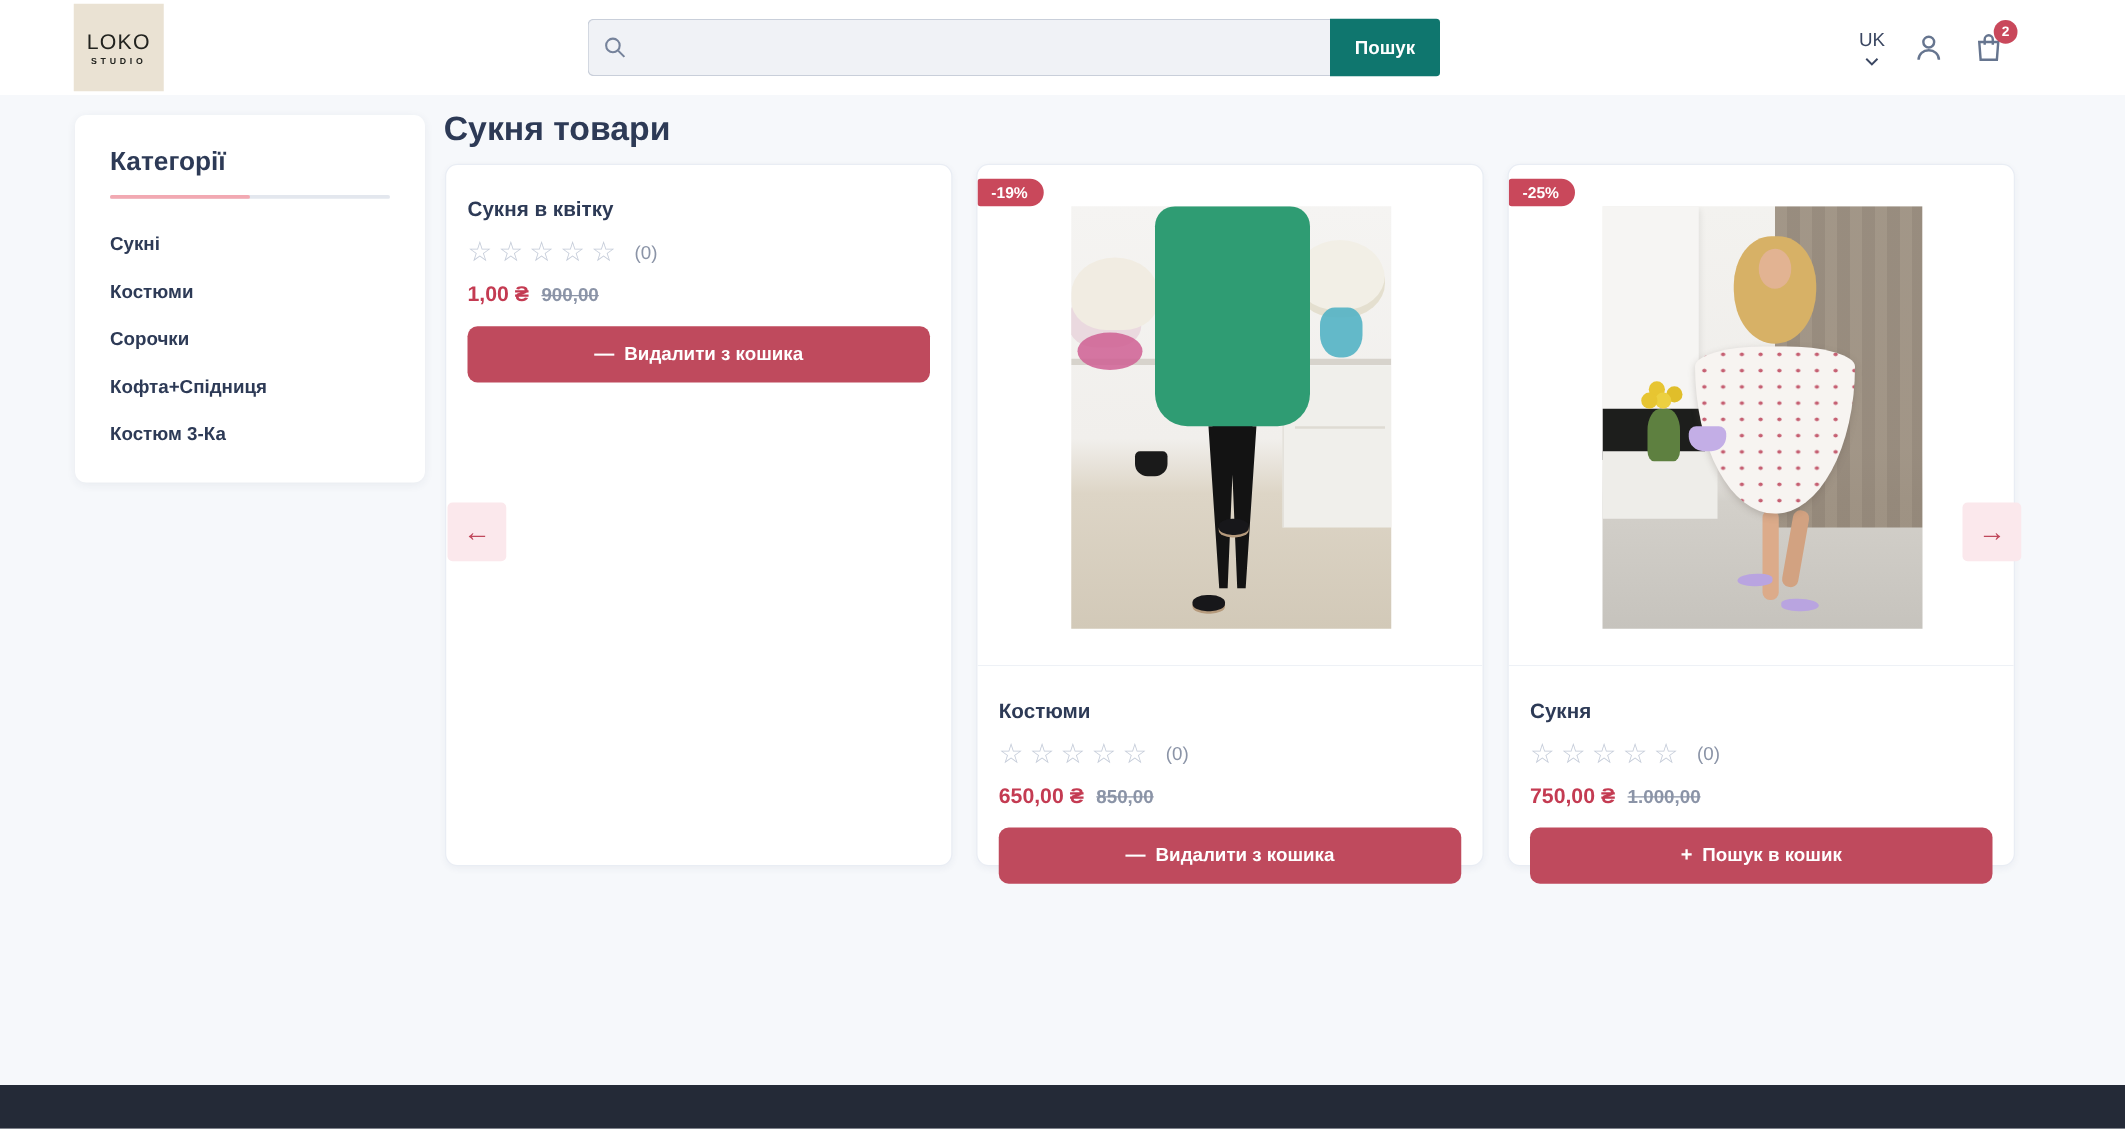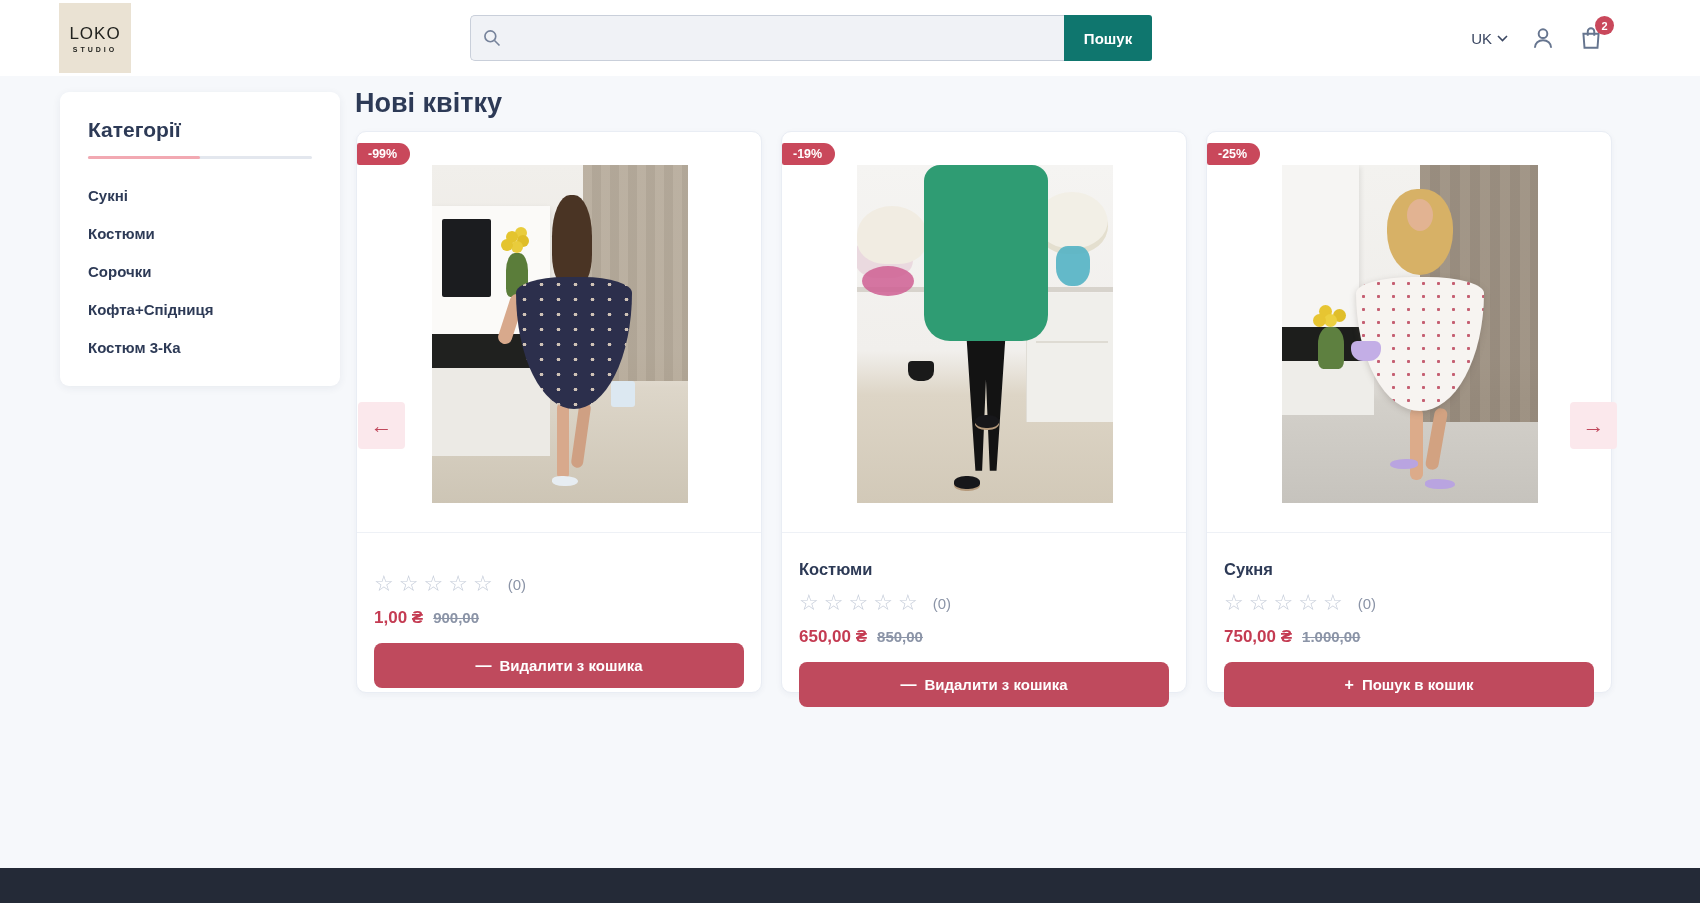--- a/index.html
+++ b/index.html
@@ -18,21 +18,21 @@
   .logo .l1 { font-size:17px; font-weight:normal; color:#22231f; letter-spacing:1px; }
   .logo .l2 { font-size:7px; font-weight:bold; color:#22231f; letter-spacing:3px; margin-top:2px; }
   .search-wrap { position:absolute; left:470px; top:15px; height:46px; display:flex; }
   .search-input { width:594px; height:46px; background:#f0f2f6; border:1px solid #c9cfda;
                   border-right:none; border-radius:5px 0 0 5px; padding:0 14px 0 40px;
                   font-size:15px; color:#3b4762; outline:none; }
   .search-icon { position:absolute; left:12px; top:13px; width:20px; height:20px; }
   .search-btn { width:88px; height:46px; background:#0f766e; color:#fff; font-weight:bold;
                 font-size:15px; border:none; border-radius:0 3px 3px 0; cursor:pointer; }
   .header-right { position:absolute; right:96px; top:0; height:76px; display:flex; align-items:center; gap:22px; }
-  .lang { display:flex; align-items:center; gap:5px; font-size:15px; color:#3b4762; cursor:pointer; }
+  .lang { display:flex; align-items:center; gap:5px; font-size:15px; color:#3b4762; cursor:pointer;flex-direction:column; }
   .icon-btn { width:26px; height:26px; position:relative; cursor:pointer; }
   .cart-badge { position:absolute; top:-9px; right:-10px; min-width:19px; height:19px; border-radius:50%;
                 background:#c9485b; color:#fff; font-size:11px; font-weight:bold;
                 display:flex; align-items:center; justify-content:center; }
   
   .sidebar { position:absolute; left:60px; top:92px; width:280px; background:#fff; border-radius:9px;
              box-shadow:0 2px 8px rgba(40,55,90,.07); padding:26px 28px 30px 28px; }
   .sidebar h2 { font-size:21px; font-weight:bold; color:#2d3a56; }
   .side-divider { margin-top:14px; height:3px; width:100%; background:#e3e7ee; border-radius:2px; position:relative; }
   .side-divider::before { content:""; position:absolute; left:0; top:0; height:3px; width:50%; background:#f2a9b2; border-radius:2px; }
@@ -177,45 +177,27 @@
   <div class="side-divider"></div>
   <ul class="side-list">
     <li>Сукні</li>
     <li>Костюми</li>
     <li>Сорочки</li>
     <li>Кофта+Спідниця</li>
     <li>Костюм 3-Ка</li>
   </ul>
 </div>
 
-<h1 class="page-title">Нові квітку</h1>
+<h1 class="page-title">Сукня товари</h1>
 
 <div class="cards">
 
   <div class="card">
-    <div class="img-section">
-      <span class="badge">-99%</span>
-      <div class="photo photo-1">
-        <div class="ph p1-wood"></div>
-        <div class="ph p1-shelf"></div>
-        <div class="ph p1-tv"></div>
-        <div class="ph p1-stems"></div>
-        <div class="ph p1-blooms"></div>
-        <div class="ph p1-hearth"></div>
-        <div class="ph p1-bench"></div>
-        <div class="ph p1-arm"></div>
-        <div class="ph p1-hair"></div>
-        <div class="ph p1-leg1"></div>
-        <div class="ph p1-leg2"></div>
-        <div class="ph p1-shoe"></div>
-        <div class="ph p1-bag"></div>
-        <div class="ph p1-dress"></div>
-      </div>
-    </div>
     <div class="info">
+      <div class="p-title">Сукня в квітку</div>
       <div class="stars-row">
         <span class="stars"><span class="star"></span><span class="star"></span><span class="star"></span><span class="star"></span><span class="star"></span></span>
         <span class="rating-count">(0)</span>
       </div>
       <div class="price-row">
         <span class="price">1,00 ₴</span>
         <span class="old-price">900,00</span>
       </div>
       <button class="card-btn">
         <span class="btn-icon">—</span>

